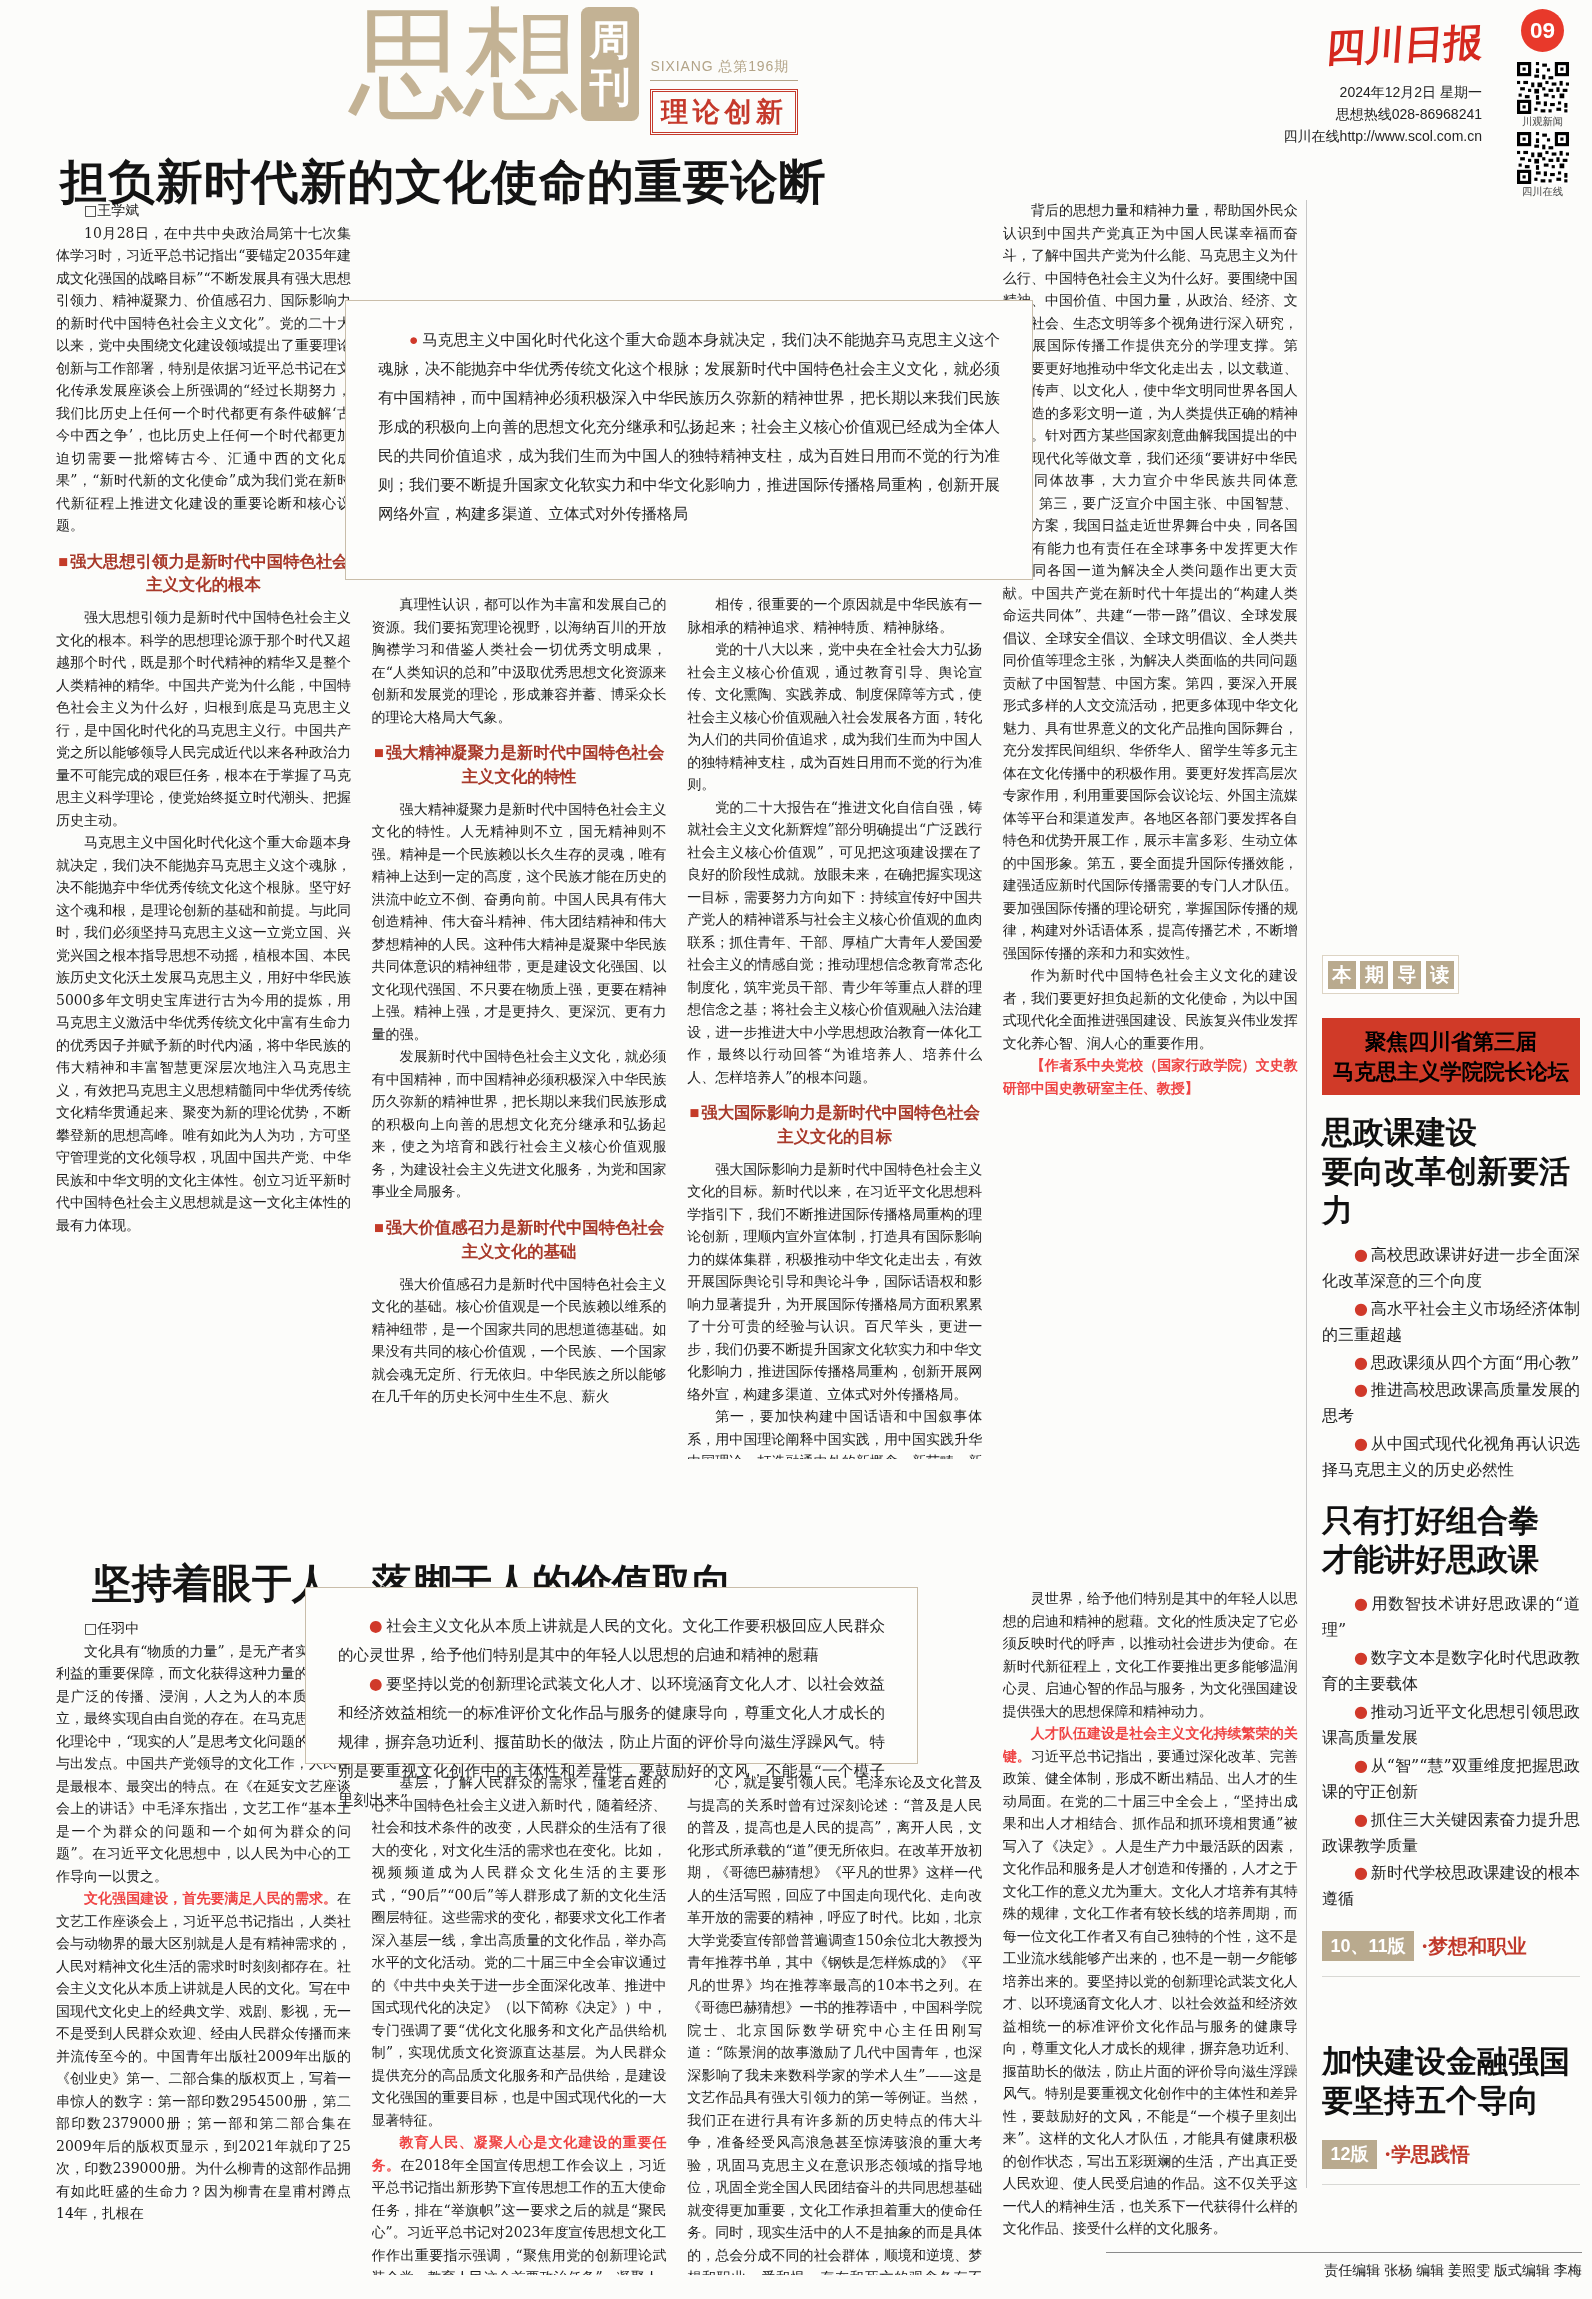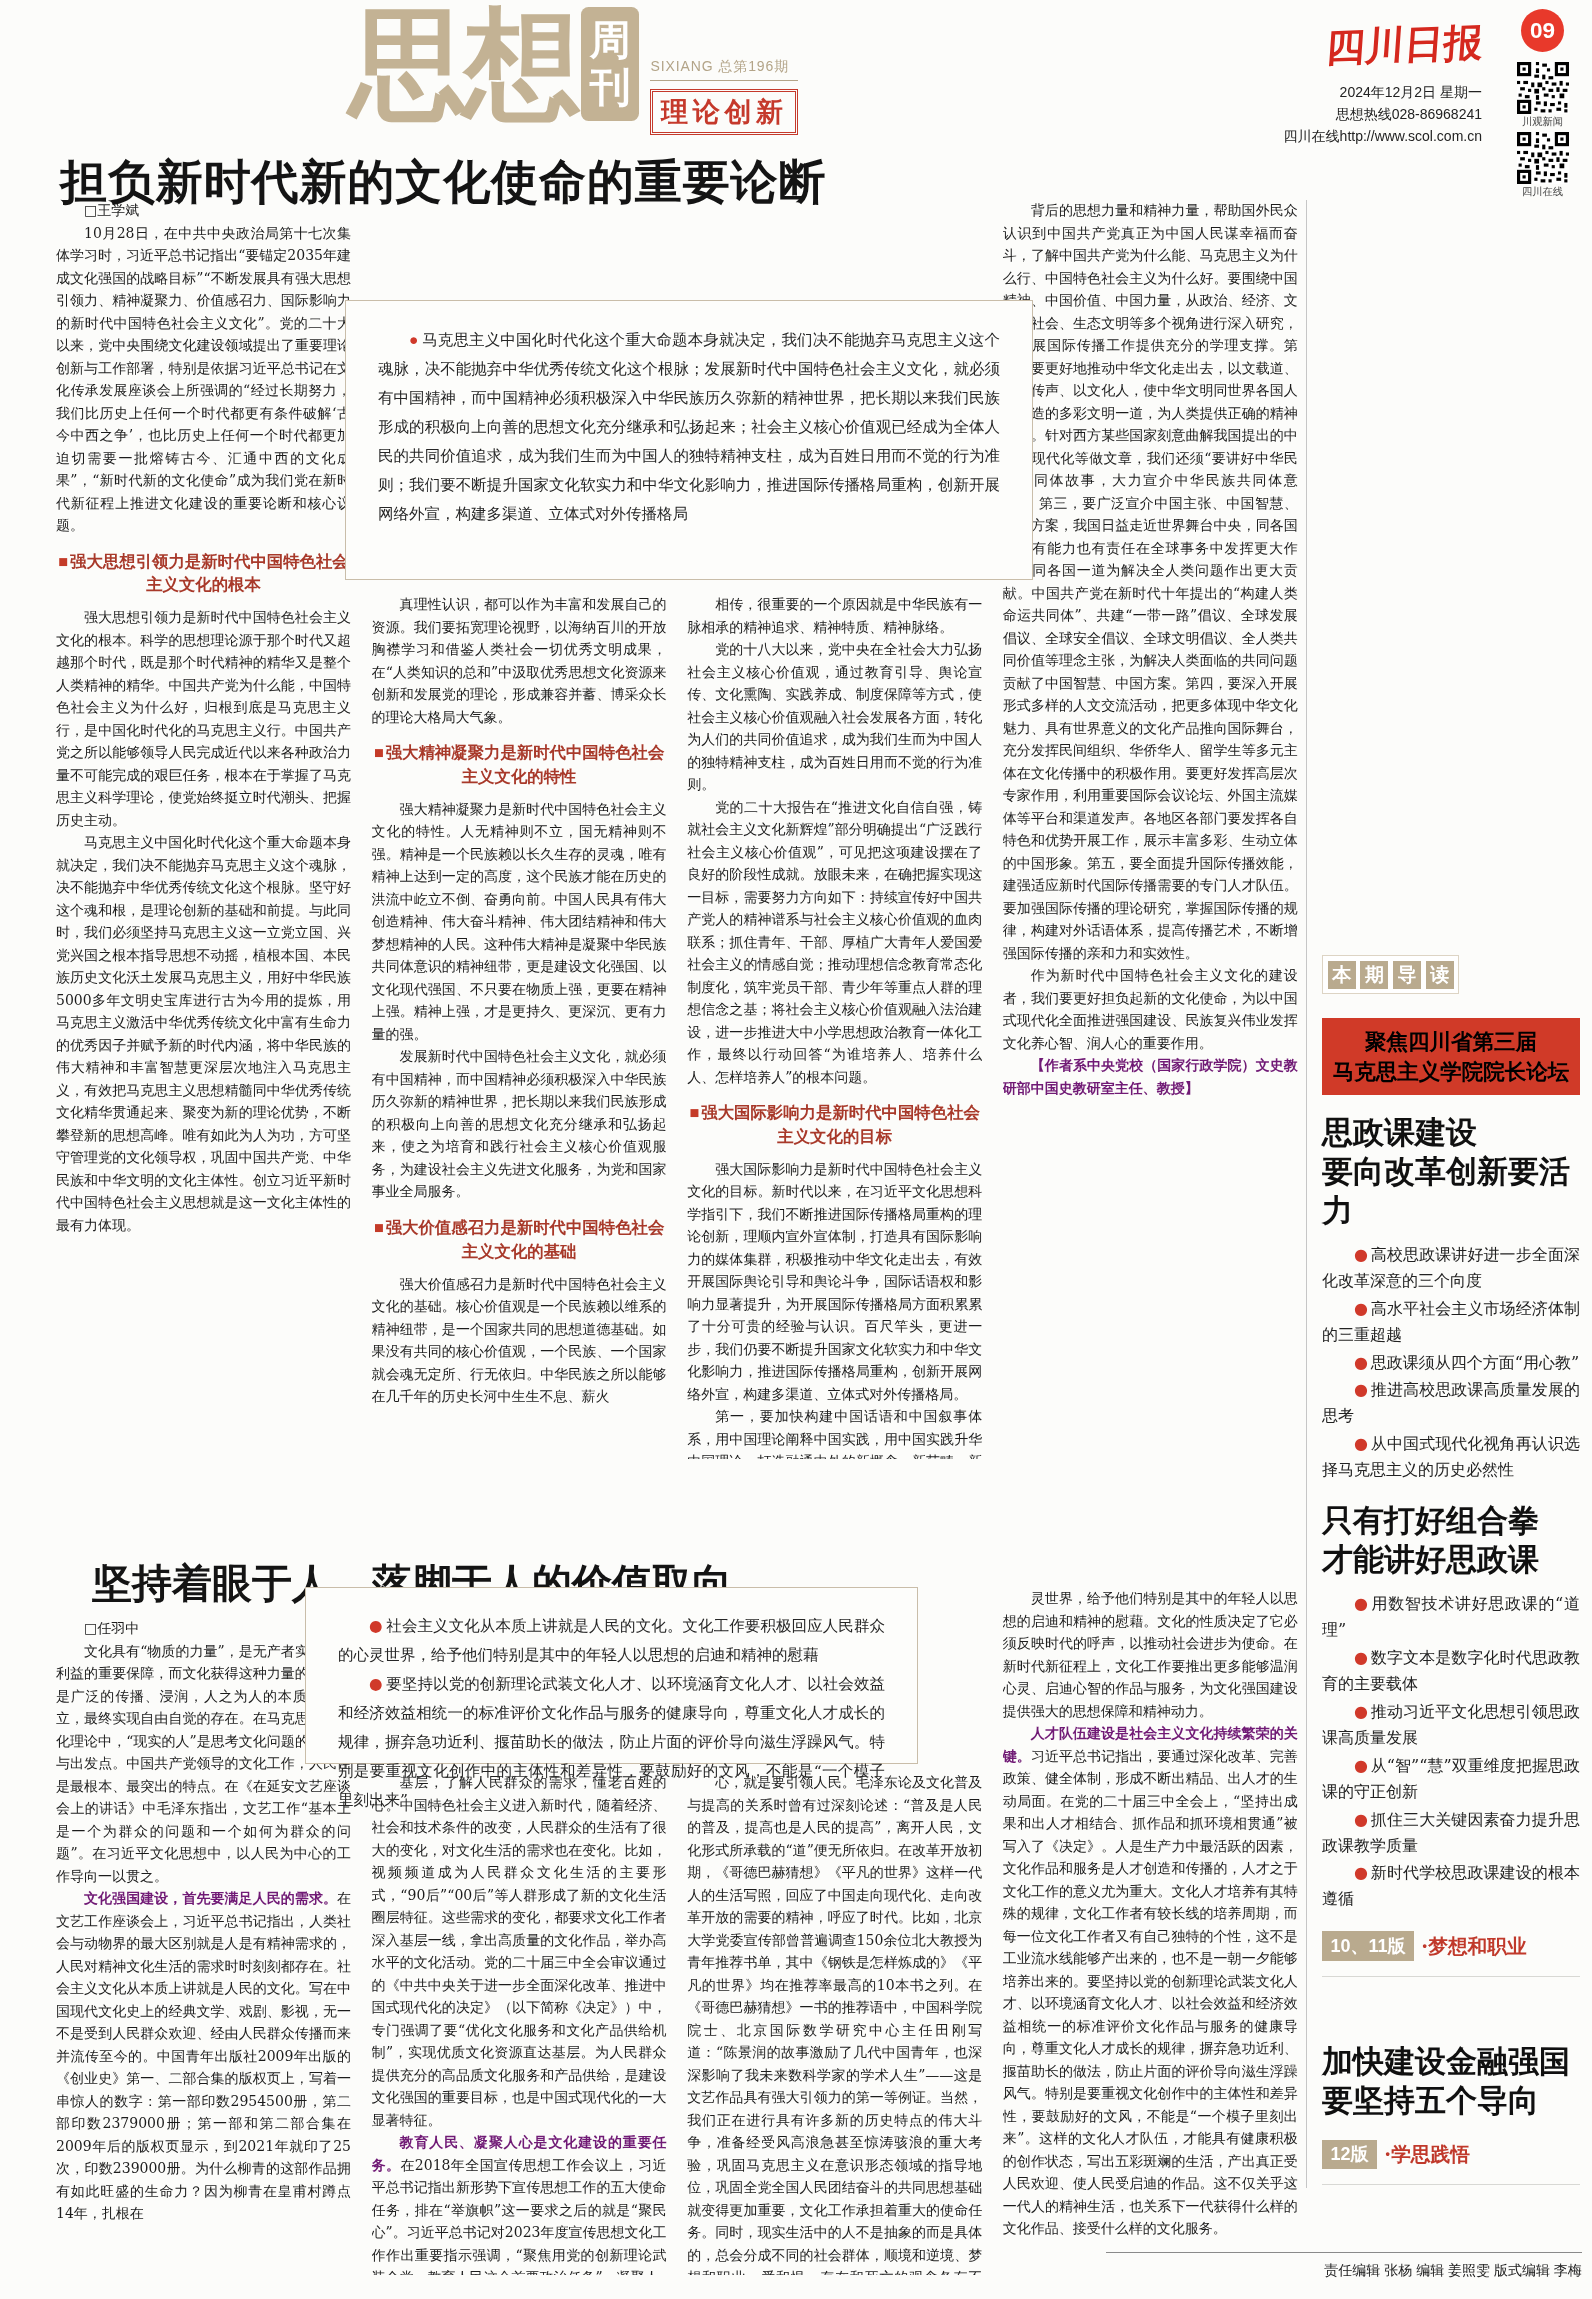--- a/index.html
+++ b/index.html
@@ -1,21 +1,21 @@
 <!DOCTYPE html>
 <html style="font-size:15px"><head>
 <meta charset="utf-8">
 <style>
   html,body{margin:0;padding:0;background:#e8e6e2;}
   .page{position:relative;width:1593px;height:2299px;margin:0 auto;background:#fcfcfa;overflow:hidden;
         font-family:"DejaVu Serif","Liberation Serif",serif;color:#1d1d1d;}
 
   
   .masthead{position:absolute;top:1.9px;left:349px;display:flex;align-items:flex-start;}
-  .m-title{font-weight:bold;font-size:118px;line-height:1.05;color:#c3b294;letter-spacing:-3.7px;}
+  .m-title{font-weight:normal;font-size:118px;line-height:1.05;color:#c3b294;letter-spacing:-3.7px;}
   .m-sub{width:58px;height:114px;background:#c3b294;border-radius:7.5px;color:#fff;display:flex;flex-direction:column;
          align-items:center;justify-content:center;font-weight:bold;font-size:41px;line-height:1.15;margin:5.6px 0 0 3.7px;}
   .m-right{margin-left:11.2px;padding-top:56px;}
   .m-en{color:#b3a邦;}
   .m-en{color:#b3a488;font:14px "Liberation Sans",sans-serif;border-bottom:1.9px solid #b3a488;padding-bottom:3.7px;letter-spacing:0.9px;white-space:nowrap;}
   .m-seal{display:inline-block;margin-top:8.4px;border:3.7px double #c5392b;color:#c5392b;font-weight:bold;font-size:27px;
           padding:1.9px 7.5px;letter-spacing:4.7px;white-space:nowrap;}
   .paper-info{position:absolute;top:19px;right:111px;text-align:right;}
   .paper-logo{color:#d5281e;font-weight:bold;font-size:39px;transform:skewX(-6deg) rotate(-2deg);margin-bottom:9.4px;}
   .paper-lines{font:14px "Liberation Sans",sans-serif;color:#222;line-height:1.55;}
@@ -33,21 +33,21 @@
   .byline{font-size:14px;color:#222;text-indent:0;margin:5.6px 0 15px 1.9px;}
   .art{position:absolute;left:56px;width:1242px;}
   #art1{top:199px;height:1260px;}
   #art2{top:1497px;height:778px;}
   .cols{display:flex;gap:20.6px;height:100%;}
   .col{width:295px;overflow:hidden;}
   .col p{margin:0;padding:0;font-size:14px;line-height:22.5px;text-align:justify;text-indent:2em;color:#1c1c1c;}
   .col p.t-subhead{font-family:"Liberation Sans",sans-serif;font-weight:bold;color:#a8392a;font-size:16.4px;
                    line-height:1.45;text-indent:0;margin:13px 0 9.4px;text-align:center;}
   .col p.t-subhead::before{content:"■";color:#c43b28;margin-right:1.9px;}
-  .col p .lead{font-family:"Liberation Sans",sans-serif;color:#701a75;}
+  .col p .lead{font-family:"Liberation Sans",sans-serif;color:#ef4444;}
   .col p.t-authorbox span{font-weight:bold;}
   .sumbox{position:absolute;border:0.9px solid #c9bda9;background:#fdfdfb;padding:24px 32px;z-index:2;}
   #box1{left:289px;top:101px;width:622px;height:230px;font-family:Liberation Serif, serif;}
   #box2{left:249px;top:90px;width:547px;height:127px;}
   .sumbox p{font-size:15.5px;line-height:29px;text-align:justify;text-indent:2em;color:#262626;margin:0;}
   .sumbox p::before{content:"●";color:#d0392a;margin-right:3.7px;}
   #art1 .c2,#art1 .c3{padding-top:394px;}
   #art2 .c1{padding-top:120px;}
   #art2 .c2,#art2 .c3{padding-top:274px;}
   #art2 .c4{padding-top:90px;}

